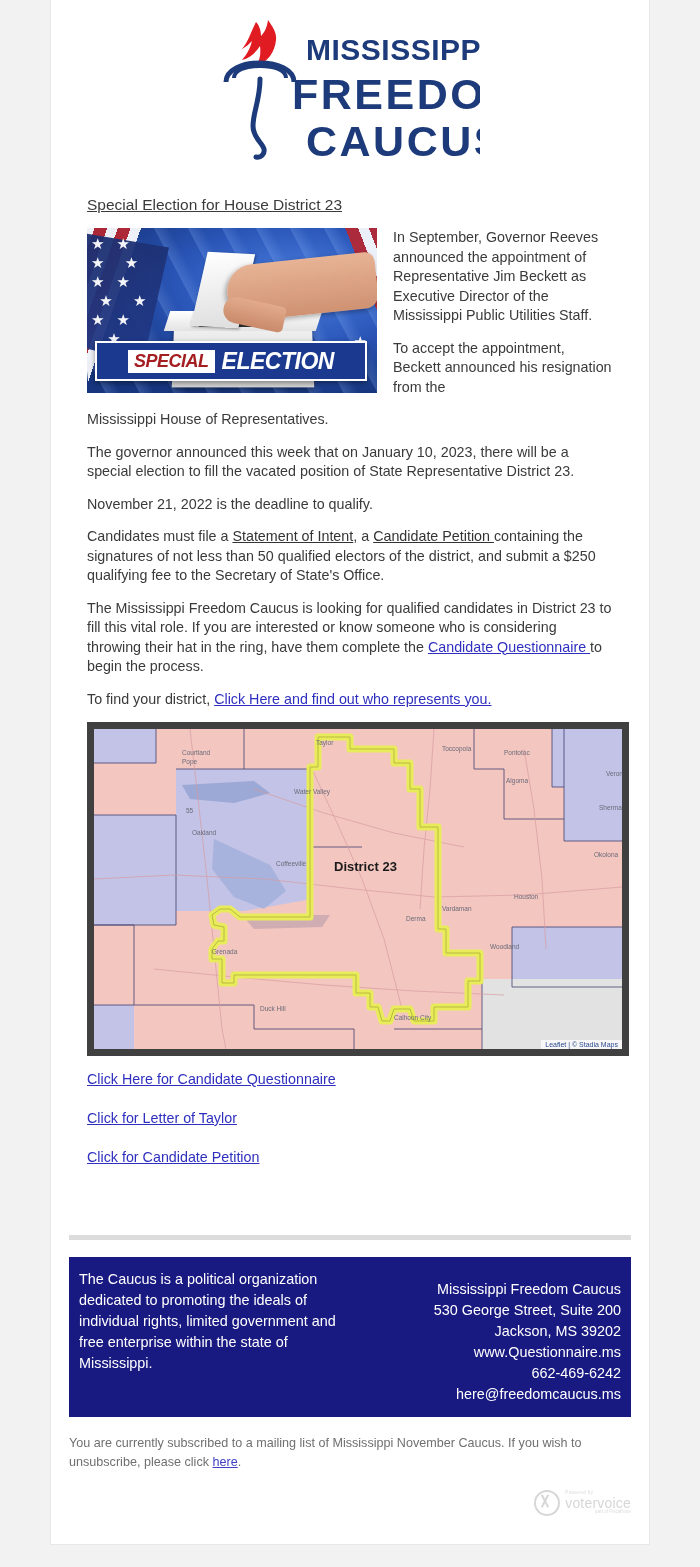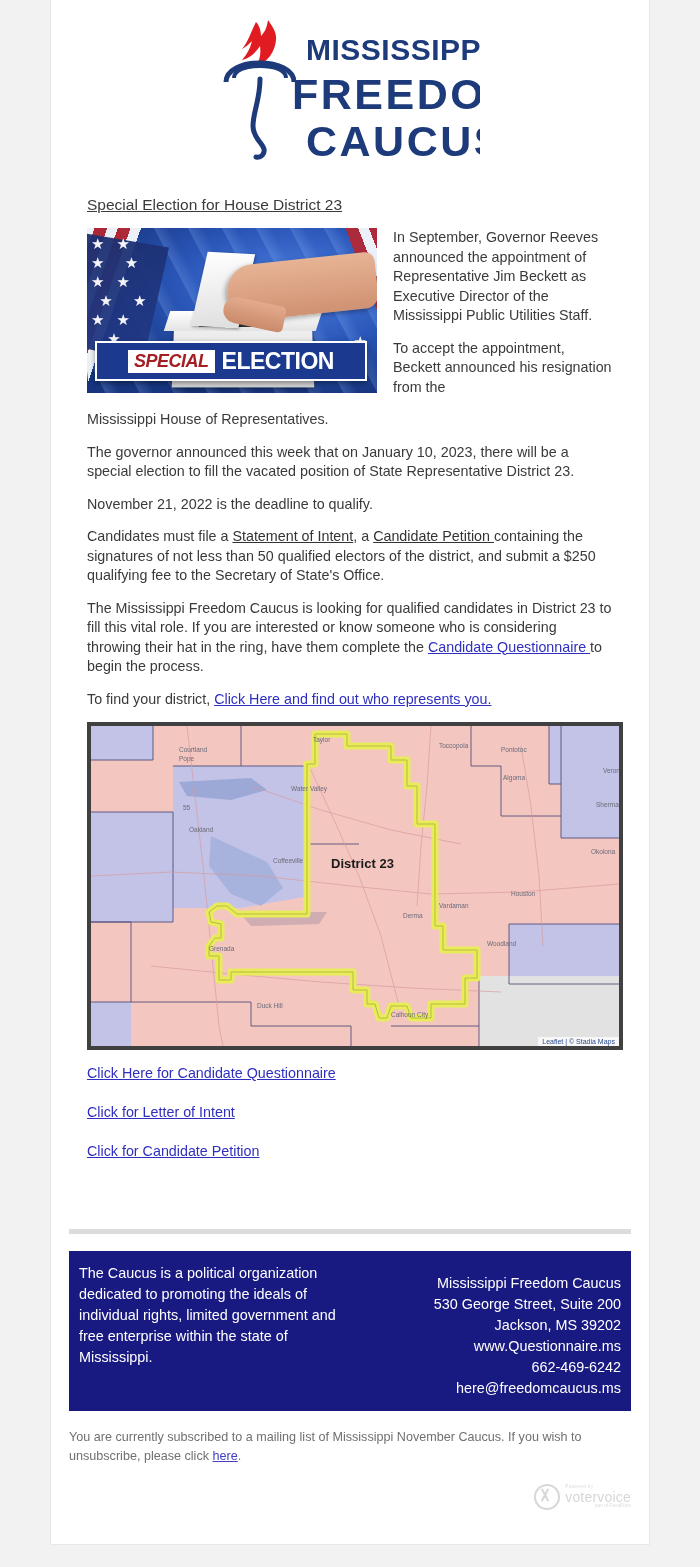--- a/index.html
+++ b/index.html
@@ -156,21 +156,21 @@
     background: #1b3a8f; border: 2px solid #ffffff;
     display: flex; align-items: center; justify-content: center;
     box-shadow: 0 2px 5px rgba(0,0,0,.4);
   }
   .sb-special {
     background: #ffffff; color: #a41e22; font-weight: bold; font-style: italic;
     font-size: 18px; padding: 1px 6px; letter-spacing: -0.5px;
     font-family: "Liberation Sans", sans-serif;
   }
   .sb-election {
-    color: #ffffff; font-weight: bold; font-size: 23px;
+    color: #ffffff; font-weight: bold; font-style: italic; font-size: 23px;
     padding-left: 7px; letter-spacing: -0.5px;
     font-family: "Liberation Sans", sans-serif;
   }
 
   p.body-text {
     font-size: 14.3px;
     line-height: 19.5px;
     color: #3a3a3a;
     margin: 0 0 13px 0;
   }
@@ -180,21 +180,21 @@
     color: #2f2fbf;
     text-decoration: underline;
   }
   a.inline-link.dark { color: #333333; }
 
   .map-box {
     position: relative;
     width: 528px;
     height: 320px;
     margin: 6px 13px 14px 0;
-    border: 4px solid #404040;
+    border: 7px solid #404040;
     overflow: hidden;
     background: #f3c6c0;
   }
   .map-canvas { position: absolute; inset: 0; }
   .map-label {
     position: absolute;
     left: 240px; top: 130px;
     font-size: 13px; font-weight: bold; color: #1a1a1a;
     font-family: "Liberation Sans", sans-serif;
   }
@@ -434,21 +434,21 @@
 
         <div class="map-attr">Leaflet | © Stadia Maps</div>
       </div>
 
       
       <div class="doc-links">
         <div class="doc-link-row">
           <a class="doc-link" href="#">Click Here for Candidate Questionnaire</a>
         </div>
         <div class="doc-link-row">
-          <a class="doc-link" href="#">Click for Letter of Intent</a>
+          <a class="doc-link" href="#">Click for Letter of Taylor</a>
         </div>
         <div class="doc-link-row">
           <a class="doc-link" href="#">Click for Candidate Petition</a>
         </div>
       </div>
 
       <div class="spacer-bottom"></div>
     </div>
 
     <div class="divider"></div>

